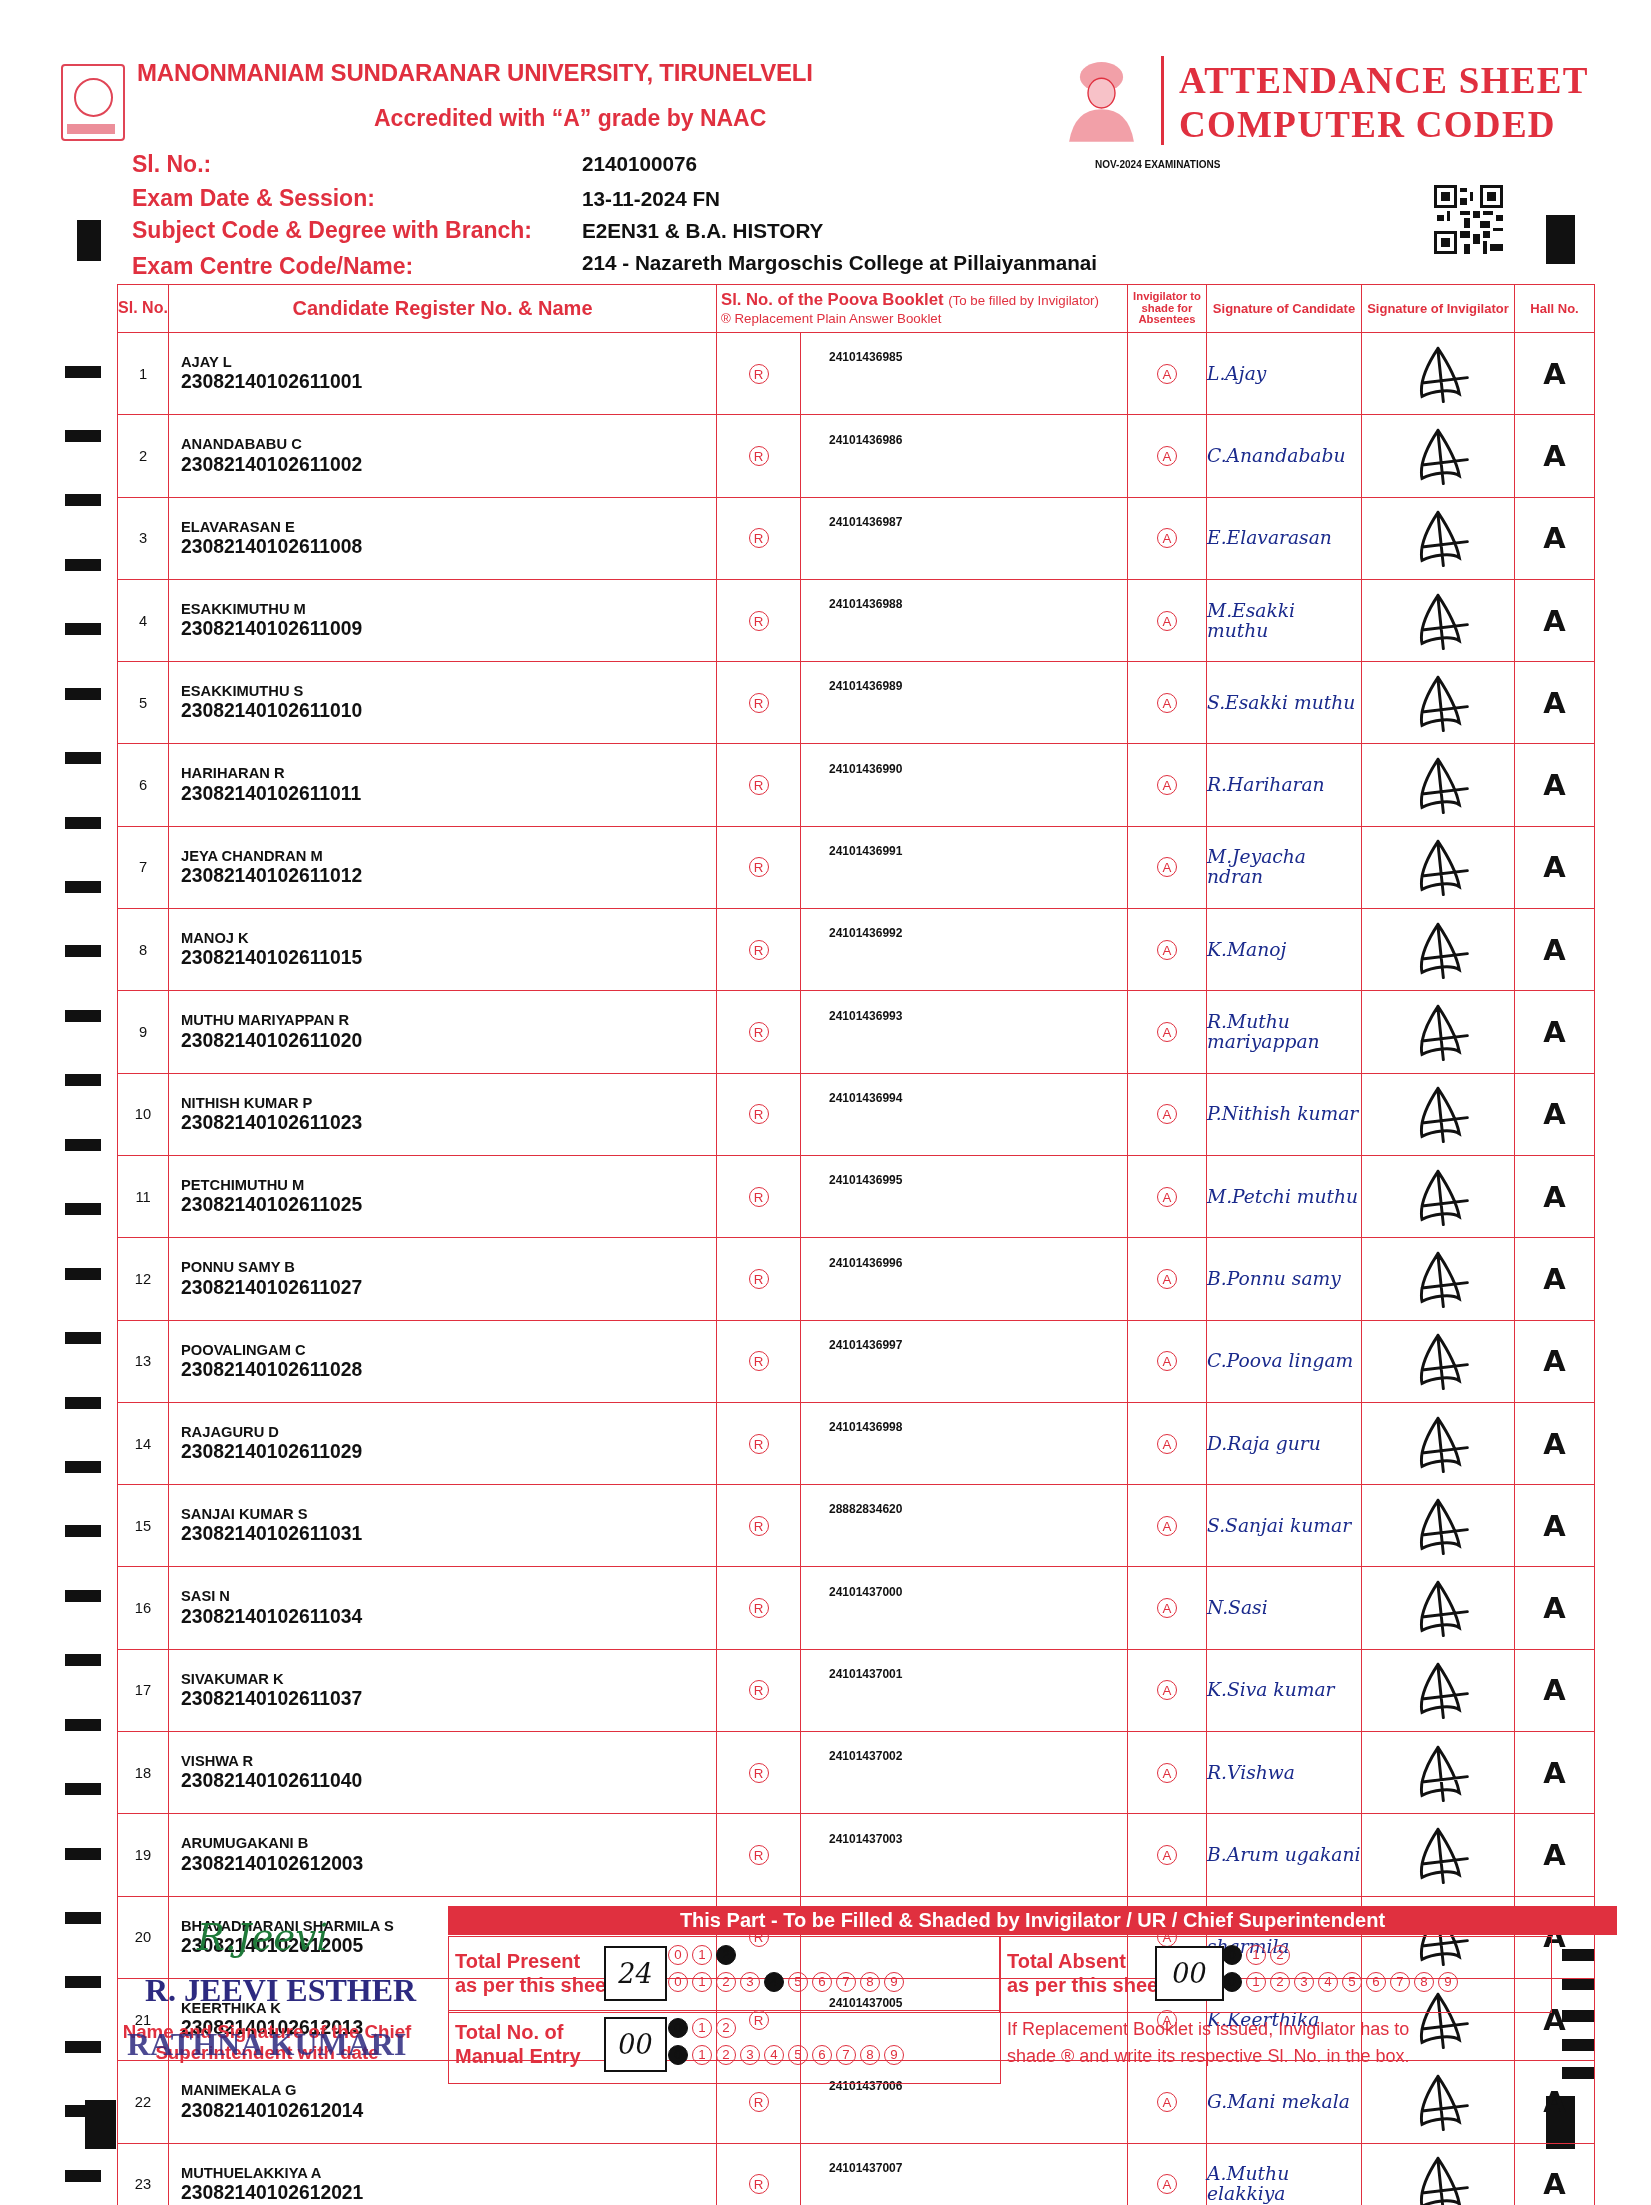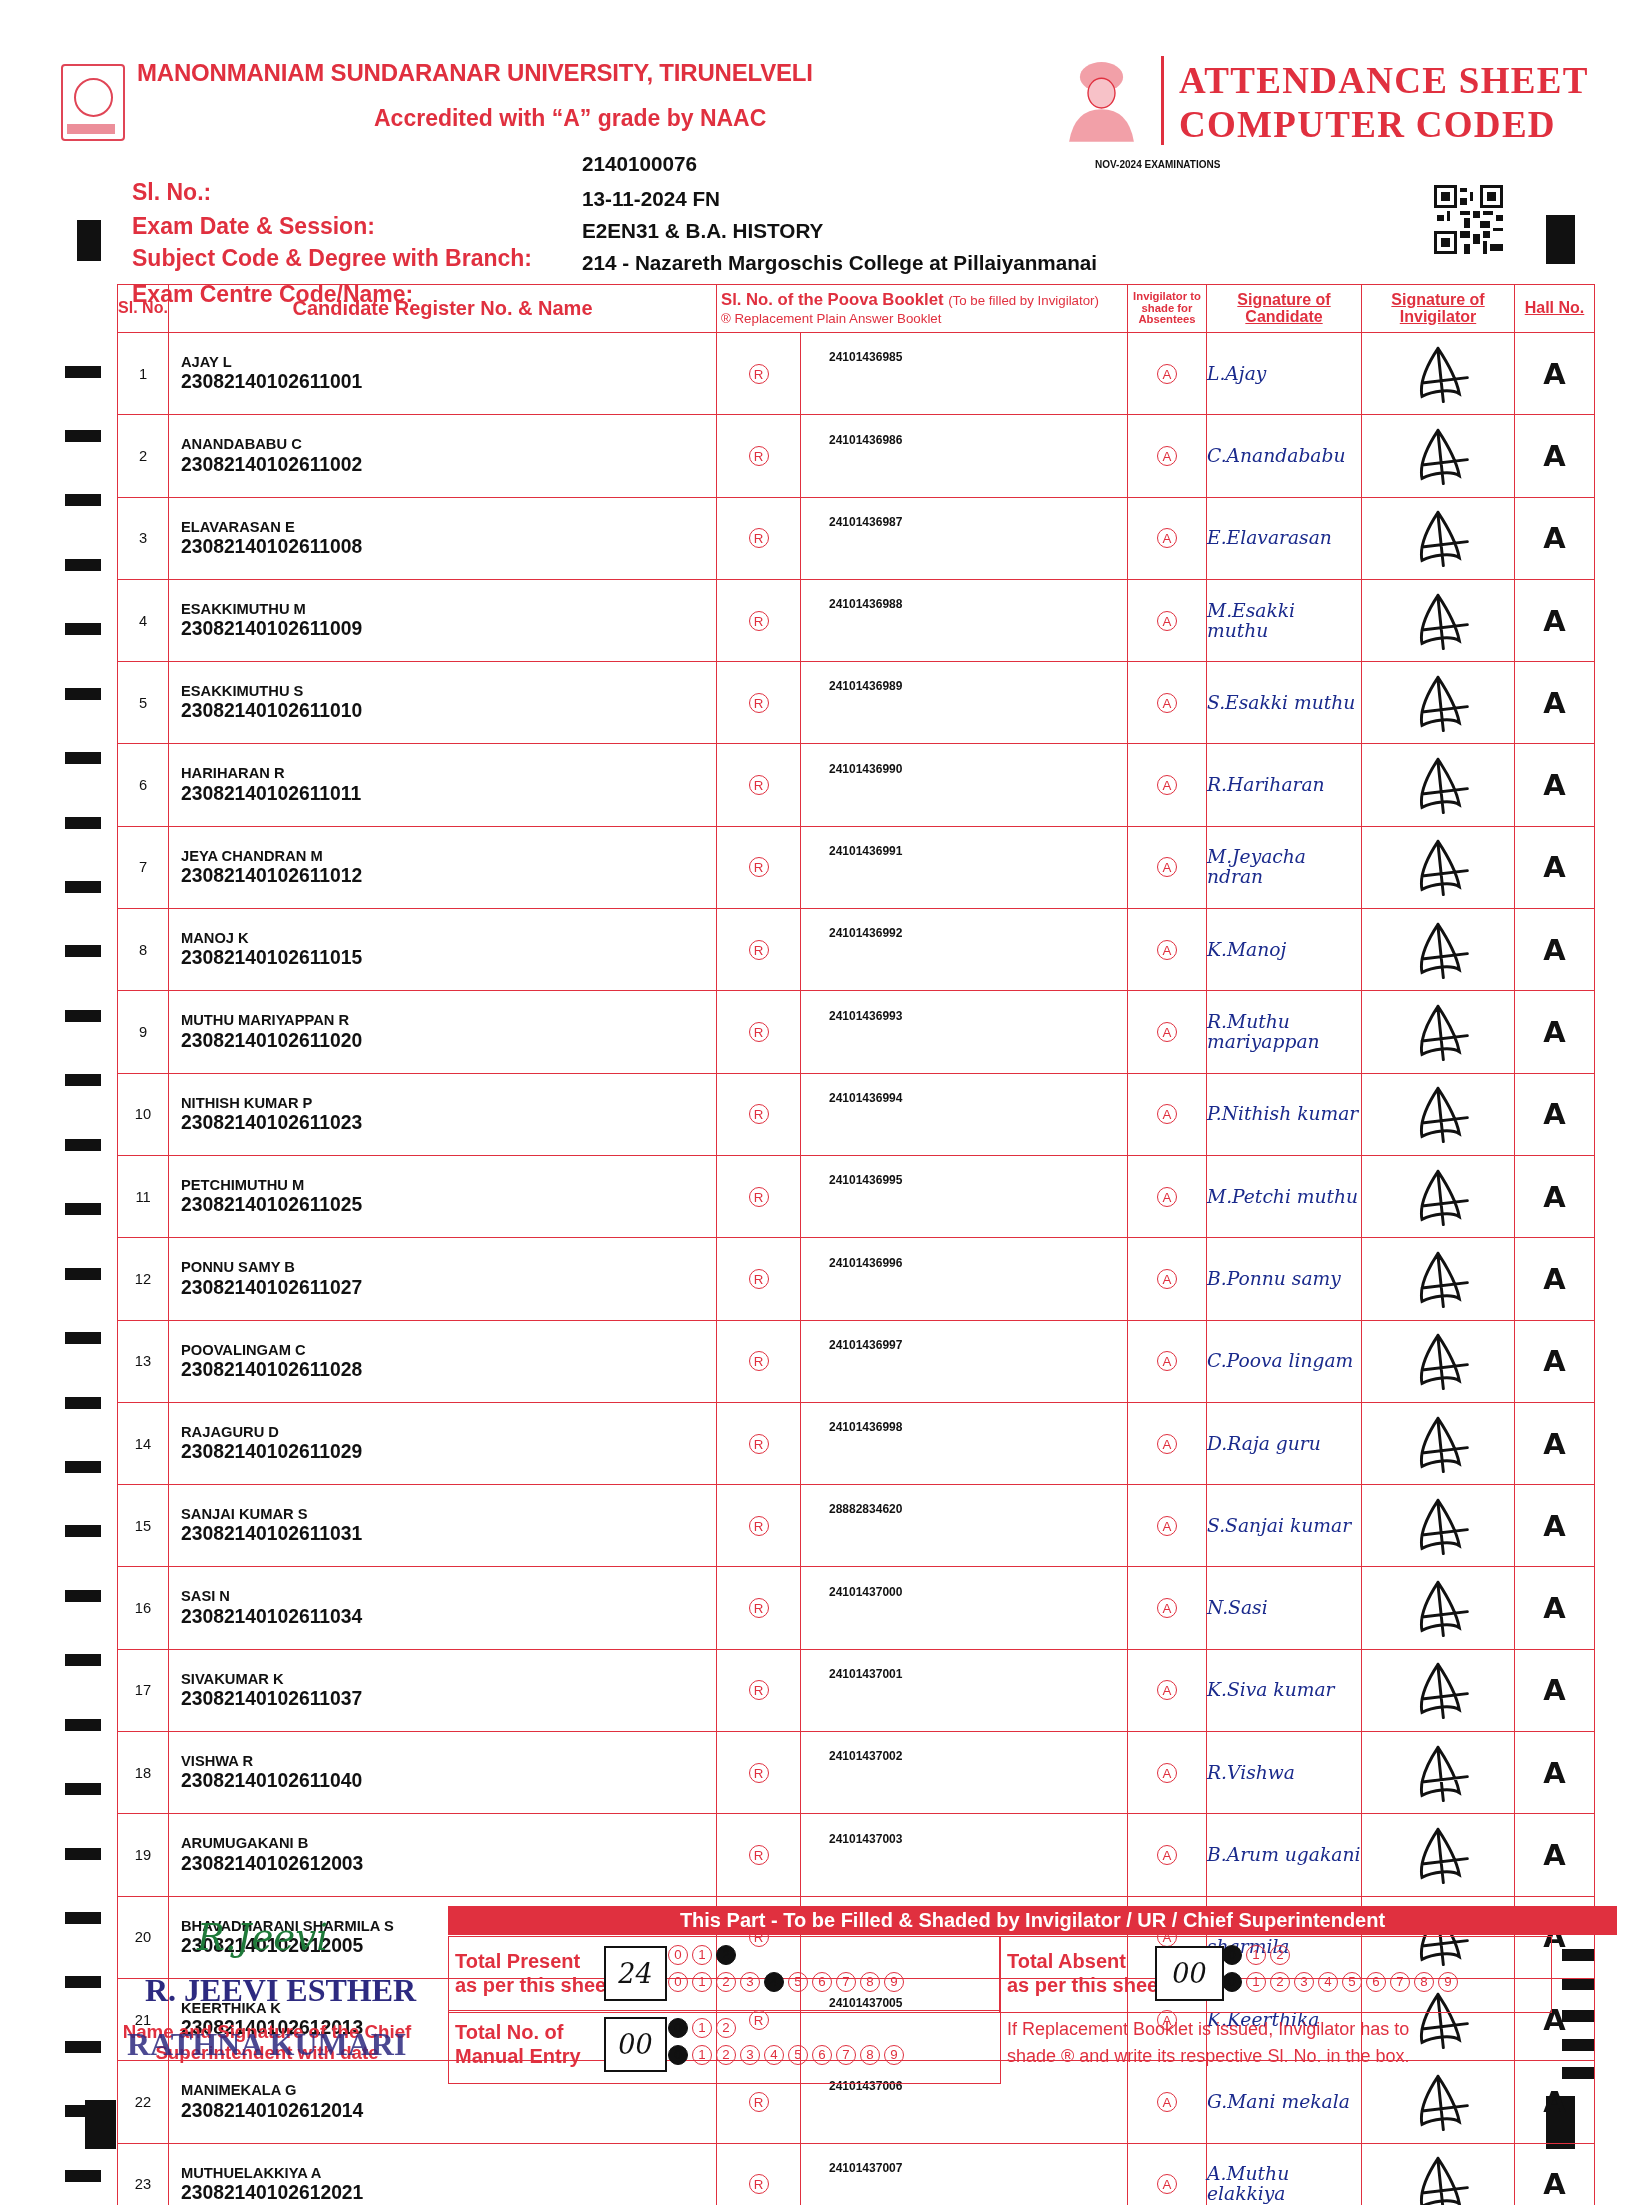--- a/index.html
+++ b/index.html
@@ -7,35 +7,35 @@
   .abs{position:absolute;}
   
   .logo{left:61px;top:64px;width:60px;height:73px;border:2.7px solid #e04556;border-radius:4px;}
   .logo .inner{position:absolute;left:10.7px;top:12px;width:35px;height:35px;border:2.7px solid #e04556;border-radius:50%;}
   .logo .base{position:absolute;left:4px;bottom:5.3px;width:48px;height:9.3px;background:#e04556;opacity:.6;}
   .univ{left:137px;top:59px;font-size:24px;font-weight:700;color:#e0303f;letter-spacing:-0.2px;white-space:nowrap;}
   .naac{left:374px;top:105px;font-size:23px;font-weight:700;color:#e0303f;white-space:nowrap;}
   .portrait{left:1061px;top:55px;width:81px;height:87px;}
   .vline{left:1161px;top:56px;width:2.7px;height:89px;background:#e0303f;}
   .cca{left:1179px;top:59px;font-family:"Liberation Serif",serif;font-size:37px;font-weight:700;color:#e0303f;line-height:44px;letter-spacing:1.3px;white-space:nowrap;}
-  .meta-label{left:132px;font-size:23px;font-weight:700;color:#e0303f;white-space:nowrap;margin-top:28px;}
+  .meta-label{left:132px;font-size:23px;font-weight:700;color:#e0303f;white-space:nowrap;}
   .meta-val{left:582px;font-size:20.7px;font-weight:700;color:#111;white-space:nowrap;}
   .nov{left:1095px;top:159px;font-size:10px;font-weight:700;color:#111;}
   .qr{left:1434px;top:185px;width:69px;height:69px;}
   .timing{background:#111;}
   
   .tbl{left:117px;top:284px;width:1477px;border-collapse:collapse;table-layout:fixed;}
   .tbl td,.tbl th{border:1.3px solid #e0303f;padding:0;vertical-align:middle;}
   .tbl th{color:#e0303f;font-weight:700;line-height:1.05;text-align:center;}
   .th-sl{font-size:16px;}
   .th-cand{font-size:20px;}
   .th-book{font-size:16.7px;text-align:left!important;padding-left:4px!important;}
   .th-book .small{font-size:13.3px;font-weight:400;}
   .th-inv{font-size:11.3px;}
-  .th-sig{font-size:16px;text-decoration:underline;}
+  .th-sig{font-size:13px;}
   .tbl tr.row td{height:64px;}
   .c-sl{text-align:center;font-size:14.7px;color:#111;}
   .c-cand{padding-left:12px!important;}
   .c-cand .nm{font-size:14.7px;font-weight:700;display:block;margin-bottom:1.3px;}
   .c-cand .rg{font-size:19.3px;font-weight:700;display:block;}
   .c-r{text-align:center;}
   .bubble{display:inline-block;width:20px;height:20px;border:1.3px solid #e0303f;border-radius:50%;color:#e0303f;font-size:13.3px;line-height:20px;text-align:center;box-sizing:border-box;}
   .c-no{vertical-align:top!important;padding:17.3px 0 0 28px!important;font-size:12px;font-weight:700;}
   .c-a{text-align:center;}
   .sigtxt{font-family:"DejaVu Serif",serif;font-style:italic;color:#1a2a8c;font-size:18.7px;line-height:20px;padding-left:9.3px;}

